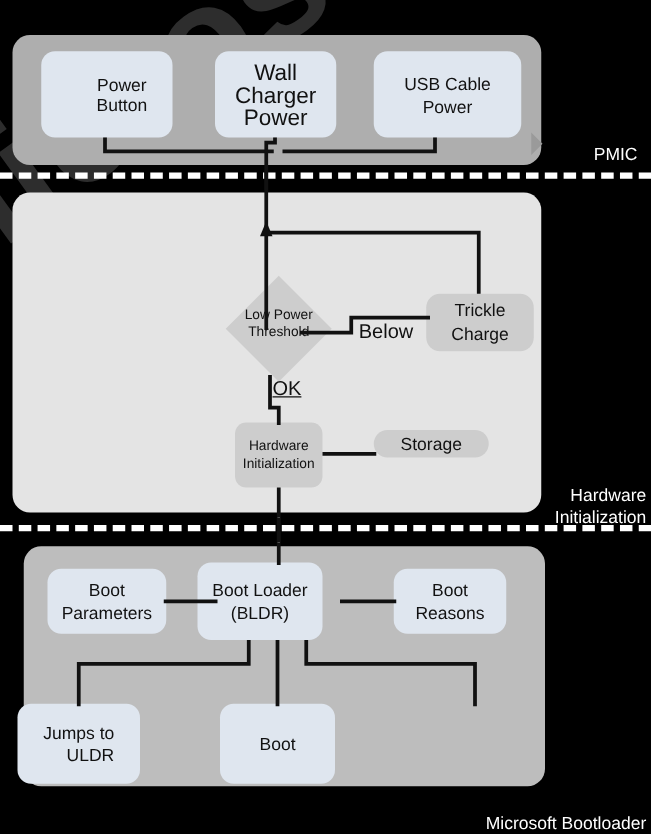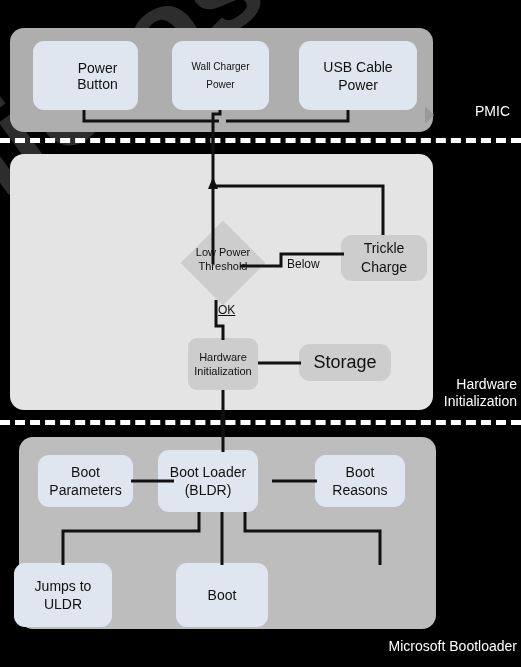--- a/index.html
+++ b/index.html
@@ -69,20 +69,21 @@
 
   
   .lane-label {
     position: absolute;
     color: #ffffff;
     font-size: 14px;
     line-height: 17px;
     text-align: right;
     z-index: 6;
     white-space: pre-line;
+    margin-top: 12px;
   }
   .lbl-pmic { right: 11px; top: 103px; }
   .lbl-hw   { right: 4px;  top: 376px; }
   .lbl-ms   { right: 4px;  top: 638px; }
 
   
   .wires { position: absolute; left:0; top:0; z-index: 5; pointer-events:none; }
 
   
   .node {
@@ -95,54 +96,54 @@
     text-align: center;
     color: #111111;
     z-index: 4;
     white-space: pre-line;
   }
   .node-blue { background: #dfe6ef; }
   .node-gray { background: #cdcdcd; }
 
   
   .n-power-button { left:33px;  top:41px;  width:105px; height:69px; font-size:14px;padding-left:24px; }
-  .n-wall-charger { left:172px; top:41px;  width:97px;  height:69px; font-size:10px; line-height:18px;}
+  .n-wall-charger { left:172px; top:41px;  width:97px;  height:69px; font-size:18px; line-height:18px;}
   .n-usb-cable    { left:299px; top:41px;  width:118px;  height:69px; font-size:14px; line-height:18px;}
 
   
   .n-trickle { left:341px; top:235px; width:86px; height:46px; font-size:14px; line-height:19px; z-index:4;}
-  .n-storage { left:299px; top:344px; width:92px; height:37px; font-size:18px;text-align:right; }
+  .n-storage { left:299px; top:344px; width:92px; height:22px; font-size:14px;text-align:right; }
   .n-hwinit  { left:188px; top:338px; width:70px; height:52px; font-size:11px; line-height:14px; border-radius:9px;}
 
   
   .diamond-wrap {
     position:absolute; left:186px; top:226px; width:74px; height:74px; z-index:4;
   }
   .diamond-shape {
     position:absolute; left:7px; top:7px; width:60px; height:60px;
     background:#cdcdcd; transform: rotate(45deg);
   }
   .diamond-text {
     position:absolute; left:-12px; top:19px; width:98px;
     text-align:center; font-size:11px; line-height:14px; color:#111111;
     white-space: pre-line;
   }
 
   
   .edge-label {
-    position:absolute; z-index:6; font-size:12px; color:#111111; background:transparent;
+    position:absolute; z-index:6; font-size:16px; color:#111111; background:transparent;
   }
   .el-below { left:287px; top:257px; }
   .el-ok    { left:218px; top:303px;text-decoration:underline; }
 
   
   .n-boot-params  { left:38px;  top:455px; width:95px;  height:52px; font-size:14px; line-height:18px;}
   .n-bldr         { left:158px; top:450px; width:100px; height:62px; font-size:14px; line-height:18px;}
   .n-boot-reasons { left:315px; top:455px; width:90px;  height:52px; font-size:14px; line-height:18px;}
-  .n-jumps-uldr   { left:14px;  top:563px; width:98px;  height:64px; font-size:14px; line-height:18px;}
+  .n-jumps-uldr   { left:14px;  top:563px; width:98px;  height:64px; font-size:14px; line-height:18px;text-align:right;}
   .n-boot         { left:176px; top:563px; width:92px;  height:64px; font-size:14px; }
   .n-service-mode { left:332px; top:563px; width:93px;  height:64px; font-size:14px; line-height:18px;}
 </style>
 </head>
 <body>
 
 <div id="canvas">
 
   <div class="watermark">Microsoft Confidential</div>
 

